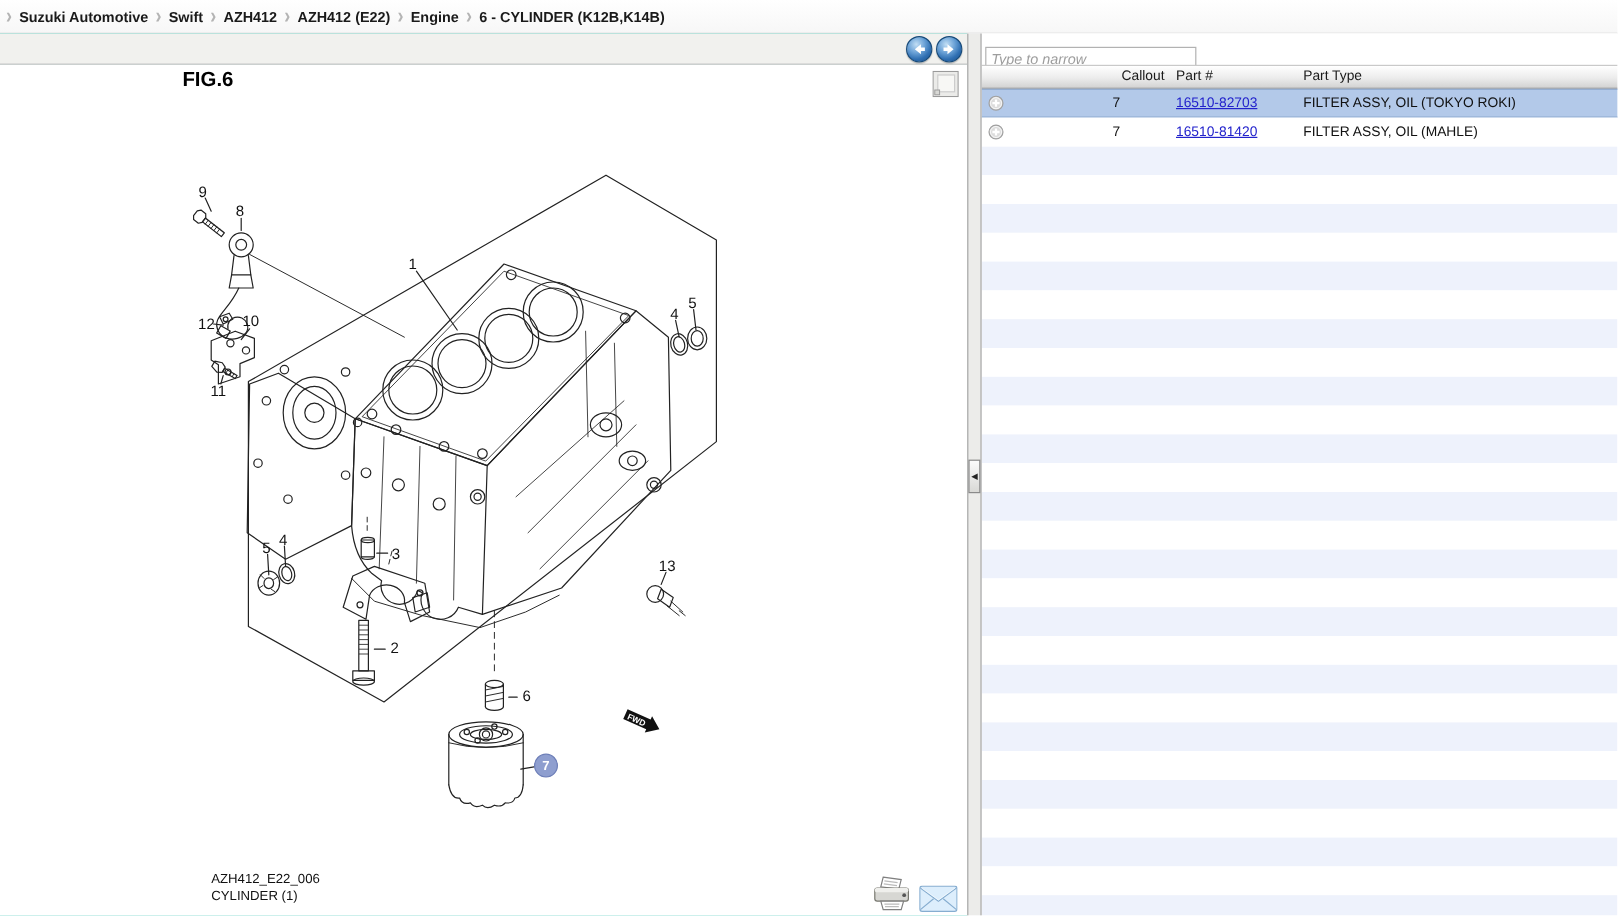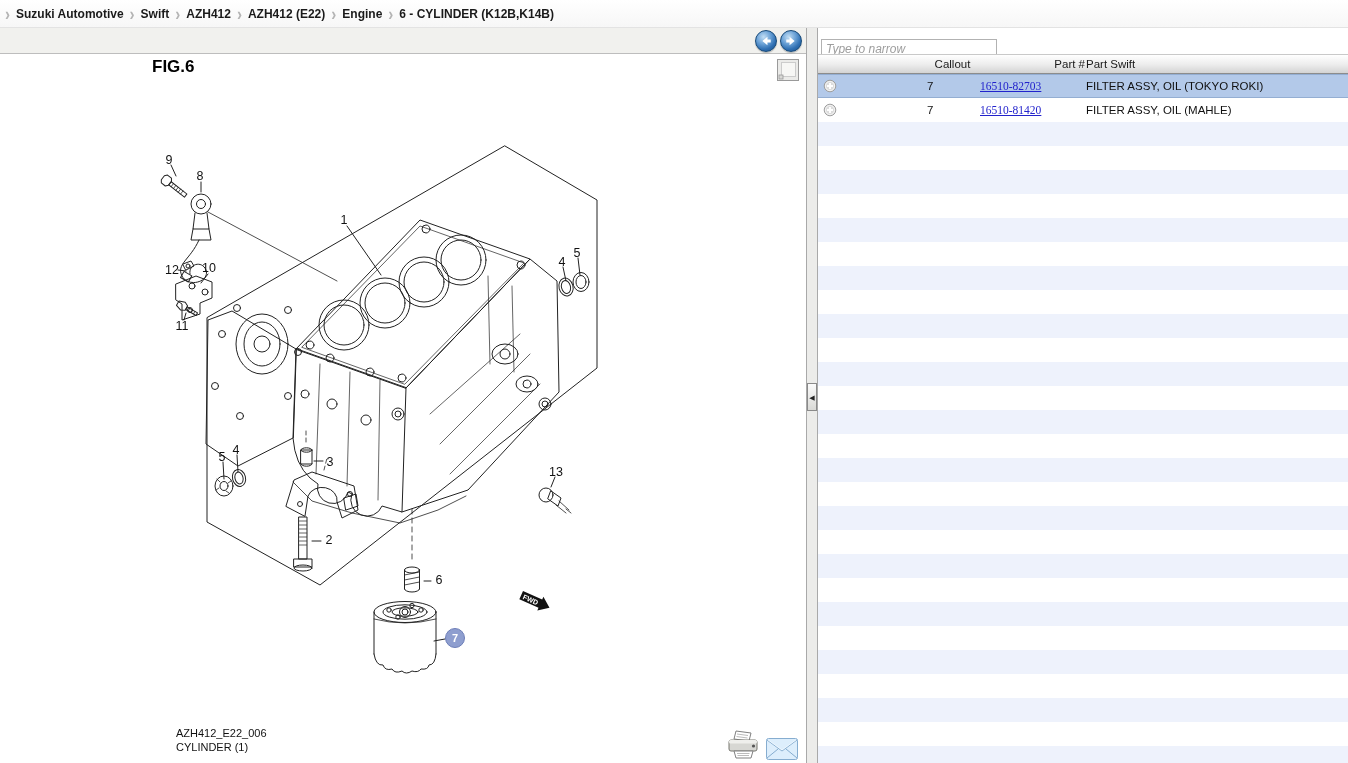--- a/index.html
+++ b/index.html
@@ -36,30 +36,30 @@
   .splitter-handle span{font-size:7px;color:#222;line-height:1;}
 
   
   .right-panel{flex:1;display:flex;flex-direction:column;background:#fff;min-width:0;}
   .search-row{height:26px;flex:0 0 26px;background:#fff;display:flex;align-items:center;}
   .search-input{width:176px;height:20px;margin-left:3px;margin-top:16px;border:1px solid #b2b2b2;box-sizing:border-box;padding:0 4px;font-size:12px;font-style:italic;color:#444;font-family:"Liberation Sans",sans-serif;}
   .search-input::placeholder{color:#9d9d9d;font-style:italic;}
 
   .grid-head{height:20px;flex:0 0 20px;display:grid;grid-template-columns:36px 124px 107px 1fr;align-items:center;background:linear-gradient(#ffffff,#ececec 55%,#d3d3d3);border-top:1px solid #c9c9c9;border-bottom:1px solid #8c8c8c;box-sizing:border-box;font-size:11.5px;color:#1a1a1a;}
   .grid-head .h-callout{padding-left:73px;text-align:center;}
-  .grid-head .h-part{padding-left:2px;text-align:right;}
+  .grid-head .h-part{padding-left:2px;}
   .grid-head .h-name{padding-left:1px;}
 
   .prow{height:24px;flex:0 0 24px;display:grid;grid-template-columns:36px 124px 107px 1fr;align-items:center;background:#fff;box-sizing:border-box;font-size:11.5px;color:#111;cursor:pointer;}
   .prow.selected{background:var(--sel-bg,#b3c9e9);border-top:1px solid var(--sel-border,#94aed2);border-bottom:1px solid var(--sel-border,#94aed2);}
   .cell{overflow:hidden;white-space:nowrap;}
   .c-icon{display:flex;align-items:center;justify-content:flex-start;padding-left:5px;}
   .expand-svg{width:14px;height:14px;display:block;}
   .c-callout{padding-left:73px;}
-  .c-part{padding-left:2px;font-family:Liberation Serif, serif;}
+  .c-part{padding-left:2px;}
   .c-name{padding-left:1px;}
   .part-link{color:var(--link,#2222cc);text-decoration:underline;cursor:pointer;}
 
   .stripe-area{flex:1;overflow:hidden;display:flex;flex-direction:column;}
   .stripe{height:24px;flex:0 0 24px;background:var(--stripe,#eef2fc);}
   .stripe.even{background:#ffffff;}
 </style>
 </head>
 <body>
 
@@ -322,21 +322,21 @@
 
     <div class="right-panel">
       <div class="search-row">
         <input class="search-input" type="text" value="" placeholder="Type to narrow" style="">
       </div>
 
       <div class="grid-head">
         <span class="h-icon"></span>
         <span class="h-callout">Callout</span>
         <span class="h-part">Part #</span>
-        <span class="h-name">Part Swift</span>
+        <span class="h-name">Part Type</span>
       </div>
 
       <div id="parts-rows">
           <div class="prow selected">
             <span class="cell c-icon">
               <svg class="expand-svg" viewBox="0 0 14 14">
                 <circle cx="7" cy="7" r="5.8" fill="#dcdcdc" stroke="#a0a0a0"></circle>
                 <circle cx="7" cy="7" r="4.6" fill="none" stroke="#ffffff" stroke-width="0.8" opacity="0.8"></circle>
                 <path d="M7 4v6M4 7h6" stroke="#ffffff" stroke-width="1.9" fill="none"></path>
               </svg>

